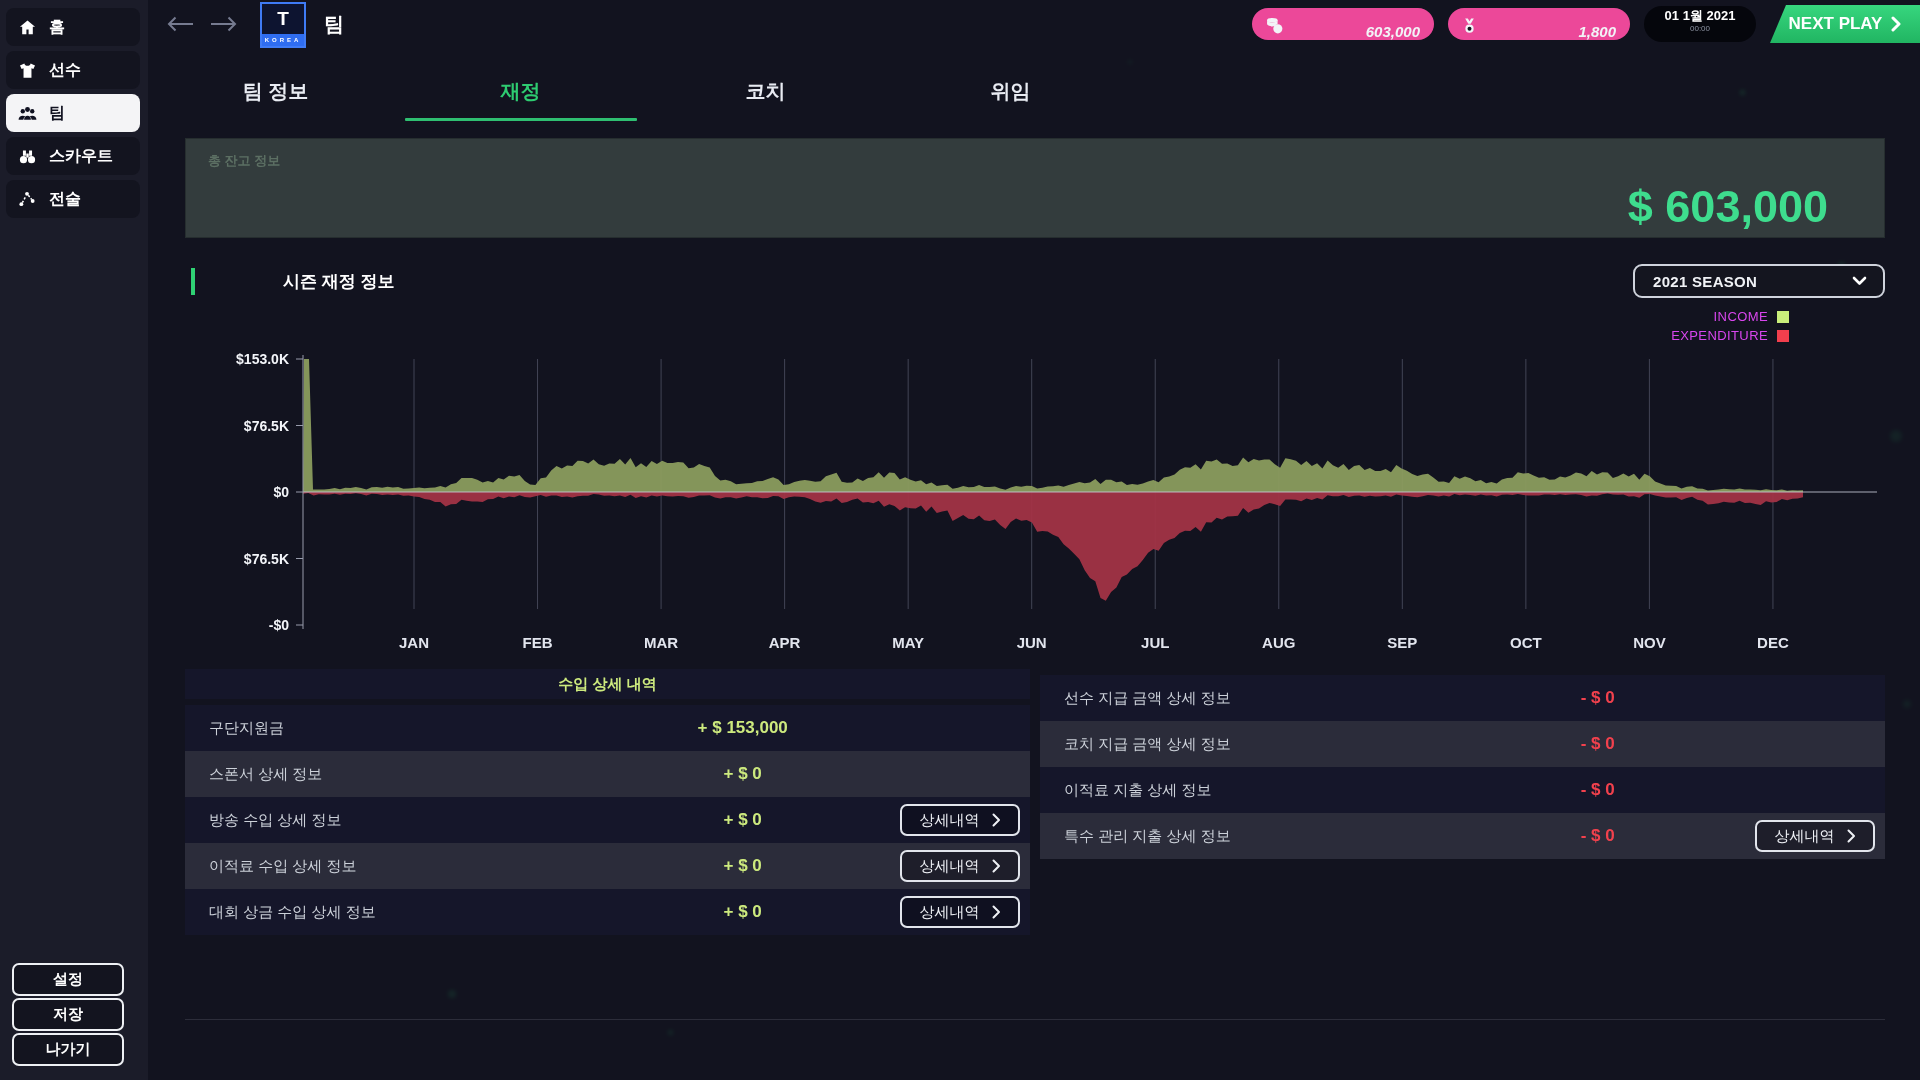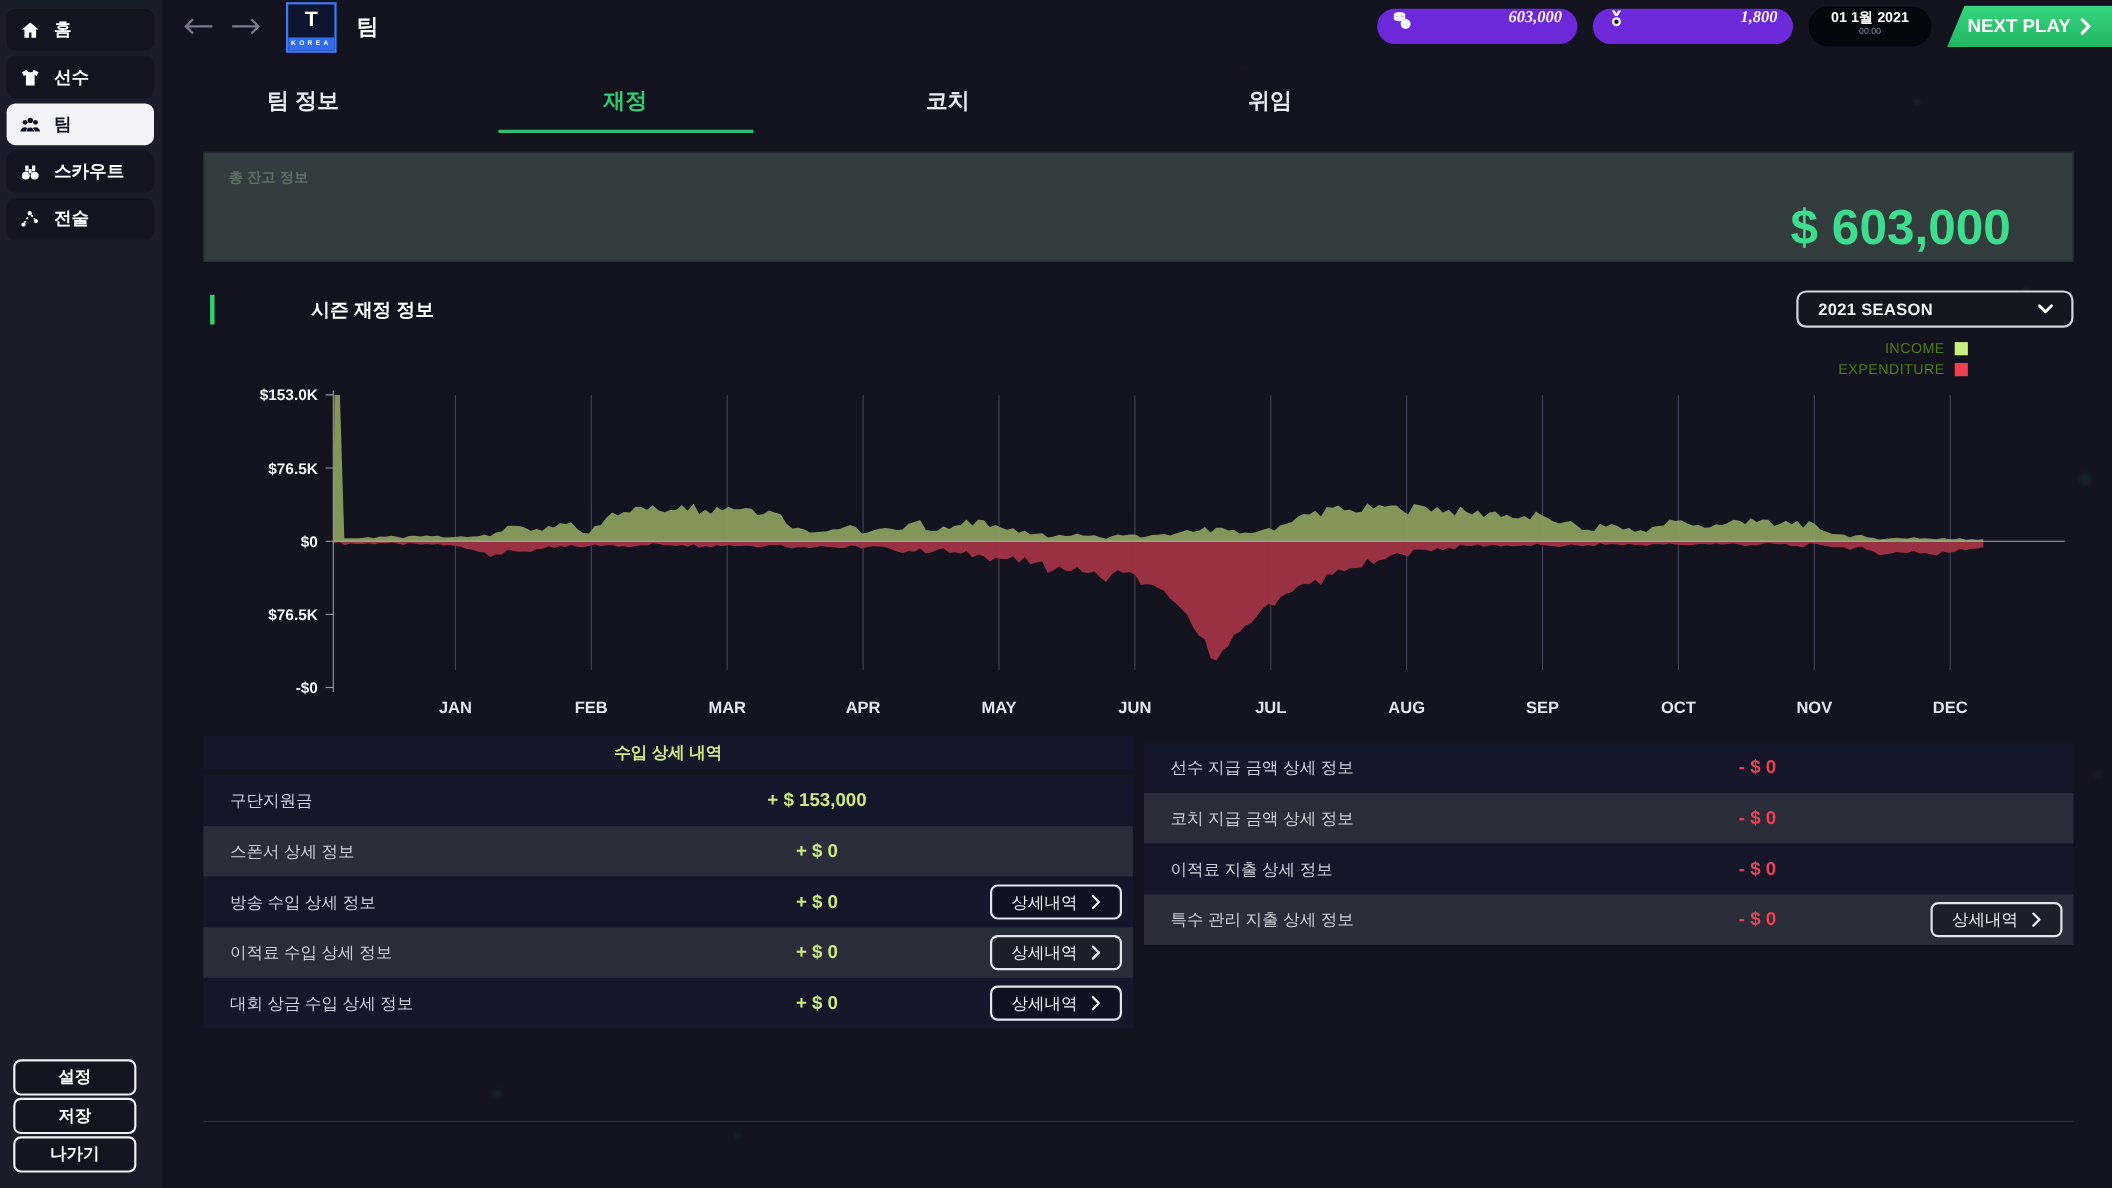--- a/index.html
+++ b/index.html
@@ -30,36 +30,36 @@
   .nav-arrows { display:flex; gap:16px; margin-left:18px; align-items:center; }
   .arrow-btn { background:none; border:none; cursor:pointer; display:flex; align-items:center; }
   .team-logo { width:46px; height:46px; border:2px solid #3f7bf5; margin-left:22px; margin-top:2px;
                display:flex; flex-direction:column; background:#0d1430; }
   .logo-top { flex:1; display:flex; align-items:center; justify-content:center;
               color:#fff; font-weight:bold; font-size:19px; }
   .logo-bottom { height:12px; background:#2f6df0; color:#fff; font-size:6px; font-weight:bold;
                  letter-spacing:3px; display:flex; align-items:center; justify-content:center; }
   .page-title { margin-left:18px; font-size:20px; font-weight:bold; color:#fff; }
   .topbar-right { margin-left:auto; display:flex; align-items:center; gap:14px; }
-  .resource-pill { width:182px; height:32px; background:#6d28d9; border-radius:16px;
-                   display:flex; align-items:flex-start; padding:0 14px 0 12px;font-family:Liberation Serif, serif; }
+  .resource-pill { width:182px; height:32px; background:#ec4899; border-radius:16px;
+                   display:flex; align-items:flex-end; padding:0 14px 0 12px; }
   .resource-value { margin-left:auto; font-size:15px; font-weight:bold; font-style:italic; color:#f2f3f7; }
   .date-badge { min-width:112px; height:36px; background:#05060c; border-radius:18px; padding:3px 16px 0;
                 display:flex; flex-direction:column; align-items:center; line-height:1.15; }
   .date-text { font-size:13px; font-weight:bold; color:#fff; white-space:nowrap; }
   .time-text { font-size:8px; color:#8d93a2; }
   .next-play-btn { height:38px; width:150px; margin-right:0; border:none; cursor:pointer;
                    background:linear-gradient(180deg,#37d67e,#21b562);
                    clip-path:polygon(16px 0, 100% 0, 100% 100%, 0 100%);
                    display:flex; align-items:center; justify-content:center; gap:9px;
                    color:#fff; font-weight:bold; font-size:17px; font-family:"Liberation Sans",sans-serif; }
 
   
   .content { padding:0 35px 0 37px; position:relative; z-index:2; }
-  .tabs-row { display:flex; margin-left:-32px; margin-top:12px;gap:48px; }
+  .tabs-row { display:flex; margin-left:-32px; margin-top:12px; }
   .tab { width:245px; padding-top:18px; display:flex; flex-direction:column; align-items:center; cursor:pointer; }
   .tab-label { font-size:20px; font-weight:bold; color:#e8ebf2; }
   .tab.active .tab-label { color:#2ecc71; }
   .tab-underline { width:232px; height:3px; background:#2fbf71; margin-top:13px; border-radius:1px; }
 
   .balance-panel { margin-top:17px; height:100px; background:#333c3d; border:1px solid #262e2f;
                    position:relative; }
   .balance-label { position:absolute; top:13px; left:22px; font-size:13px; color:#5c6f63; font-weight:bold; }
   .balance-value { position:absolute; right:56px; bottom:4px; font-size:45px; font-weight:bold; color:#3edd8e; }
 
@@ -68,21 +68,21 @@
   .season-title { margin-left:88px; font-size:17px; font-weight:bold; color:#fff; }
   .dropdowns { margin-left:auto; display:flex; gap:26px; }
   .dropdown { width:252px; height:34px; border:2px solid #cfd3dc; border-radius:9px; background:#14151f;
               display:flex; align-items:center; padding:0 16px 0 18px; cursor:pointer; }
   .dropdown span { font-size:15px; color:#f0f2f6; font-weight:bold; letter-spacing:.3px; }
   .dd-chev { margin-left:auto; }
 
   .chart-section { margin-top:8px; position:relative; }
   .legend { display:flex; flex-direction:column; align-items:flex-end; gap:4px; padding-right:96px; }
   .legend-row { display:flex; align-items:center; gap:9px; }
-  .legend-label { font-size:13px; color:#4d7c0f; letter-spacing:.4px; }
+  .legend-label { font-size:13px; color:#d946ef; letter-spacing:.4px; }
   .legend-swatch { width:12px; height:12px; }
   .chart-svg { display:block; margin-top:4px; }
 
   .tables-row { display:flex; gap:10px; margin-top:10px; }
   .table-panel { flex:1; }
   .tbl-header { height:30px; background:#15162a; display:flex; align-items:center; justify-content:center; }
   .tbl-header span { font-size:15px; font-weight:bold; }
   .income-panel .tbl-header span { color:#cdea7e; }
   .expense-panel .tbl-header span { color:#ef4150; }
   .tbl-body { margin-top:6px; }

